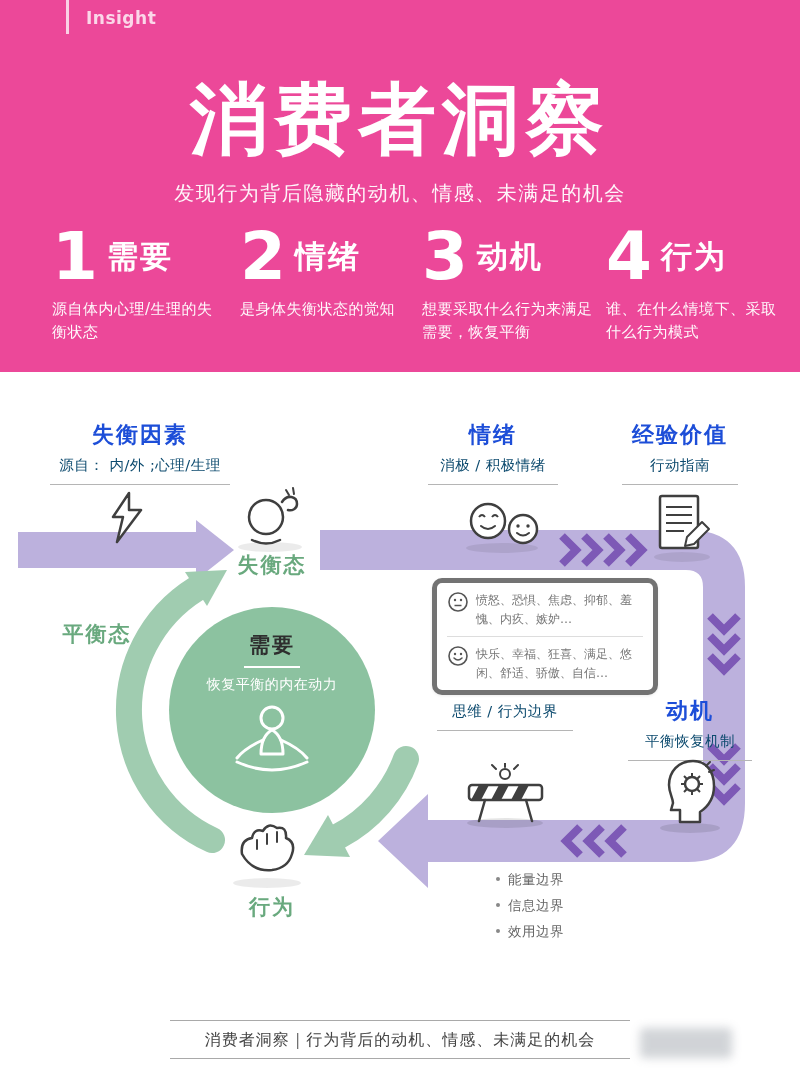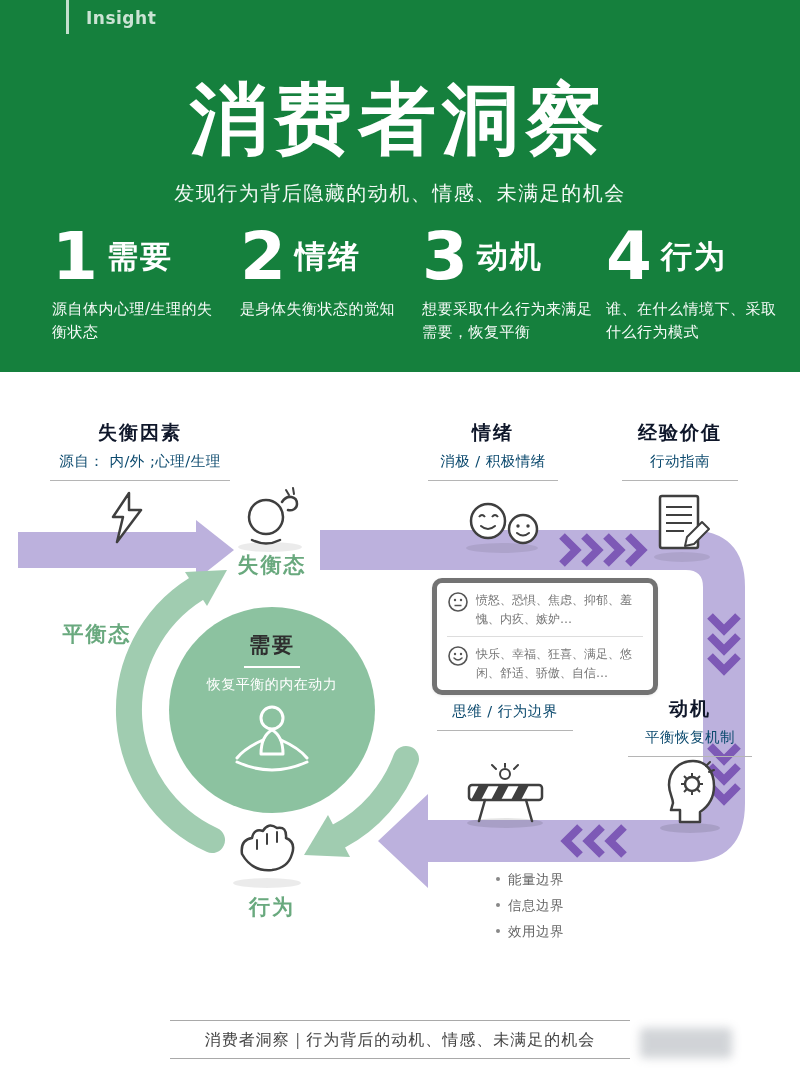--- a/index.html
+++ b/index.html
@@ -1,35 +1,35 @@
 <!DOCTYPE html>
 <html><head>
 <meta charset="utf-8">
 <style>
   * { margin:0; padding:0; box-sizing:border-box; }
   body { background:#e8e8e8; font-family:"DejaVu Sans","Liberation Sans",sans-serif; }
   .stage { position:relative; width:800px; height:1069px; background:#ffffff; overflow:hidden; margin:0 auto; }
 
   
-  .header { position:absolute; left:0; top:0; width:800px; height:372px; background:#15803d; color:#fff; }
+  .header { position:absolute; left:0; top:0; width:800px; height:372px; background:#ec4899; color:#fff; }
   .brand-rule { position:absolute; left:66px; top:0; width:3px; height:34px; background:rgba(255,255,255,.75); }
   .brand { position:absolute; left:86px; top:8px; font-size:17px; font-weight:bold; color:rgba(255,255,255,.78); letter-spacing:.5px; }
   .main-title { position:absolute; left:0; top:68px; width:100%; text-align:center; font-size:78px; font-weight:800; letter-spacing:6px; }
   .main-subtitle { position:absolute; left:0; top:180px; width:100%; text-align:center; font-size:20px; letter-spacing:1.5px; color:rgba(255,255,255,.95); }
   .concept { position:absolute; top:224px; width:176px; }
   .concept .row { display:flex; align-items:center; }
   .concept .num { font-size:66px; font-weight:800; line-height:1; }
   .concept .lbl { font-size:31px; font-weight:700; margin-left:9px; letter-spacing:2px; }
   .concept .desc { margin-top:8px; font-size:15px; line-height:1.55; letter-spacing:.5px; color:rgba(255,255,255,.96); }
 
   
   .flow-svg { position:absolute; left:0; top:380px; width:800px; height:560px; }
 
   .dg-head { position:absolute; text-align:center; }
-  .dg-head .t { font-size:19px; font-weight:700; color:#0f172a; letter-spacing:2px; }
+  .dg-head .t { font-size:22px; font-weight:700; color:#1d4ed8; letter-spacing:2px; }
   .dg-head .s { font-size:14.5px; color:#0c4a6e; margin-top:6px; letter-spacing:.5px; }
   .dg-head .ln { margin-top:9px; border-bottom:1px solid #b5b5b5; }
 
   .state { position:absolute; width:110px; text-align:center; font-size:21px; font-weight:700; color:#69a97e; letter-spacing:2px; }
 
   .icon { position:absolute; }
 
   .need-circle { position:absolute; left:169px; top:607px; width:206px; height:206px; border-radius:50%; background:#8cc2a0;
                  display:flex; flex-direction:column; align-items:center; padding-top:24px; }
   .need-circle .t { font-size:21px; font-weight:700; color:#2e2e2e; letter-spacing:2px; }

